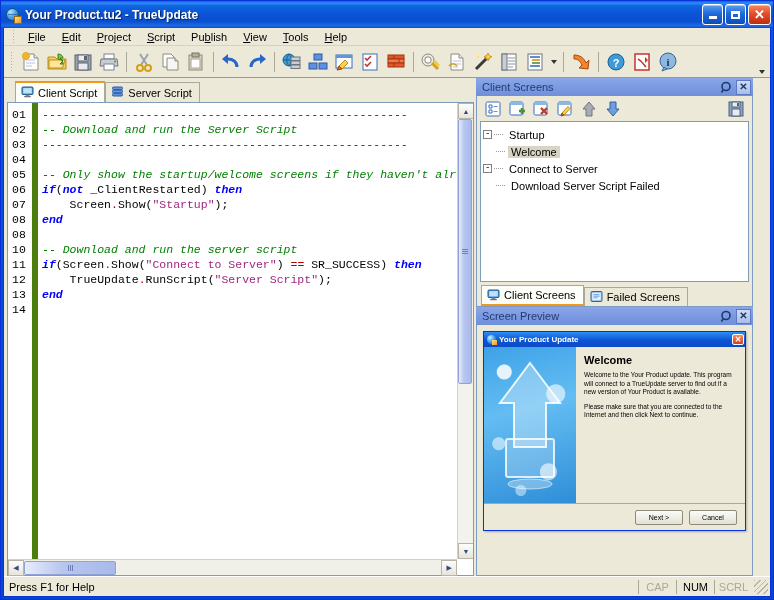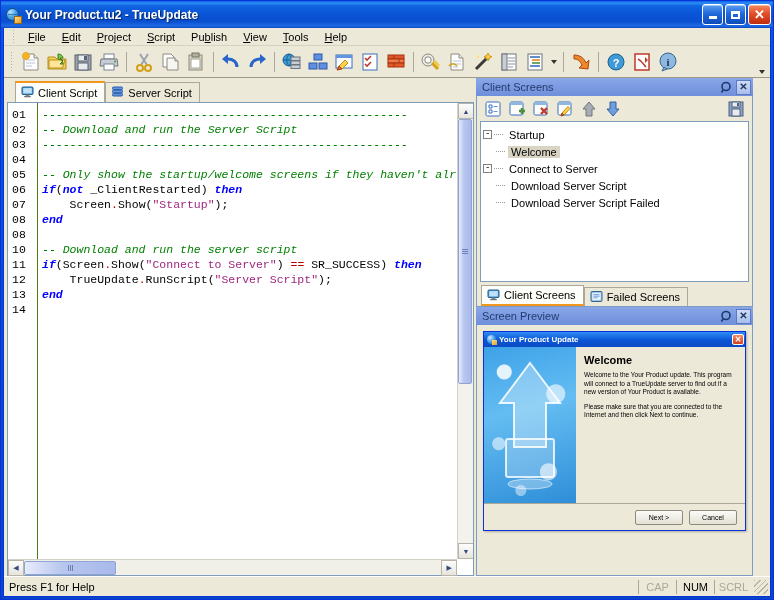--- a/index.html
+++ b/index.html
@@ -202,21 +202,21 @@
   }
   .editor-body { flex:1 1 auto; display:flex; min-height:0; position:relative; overflow:hidden; }
   .gutter {
     width: 30px; flex: 0 0 auto;
     background: #fff;
     color: #000;
     font-family: "Liberation Mono","DejaVu Sans Mono",monospace;
     font-size: 11.5px;
     text-align: left;
     padding: 4px 0 0 4px;
-    border-right: 1px solid #4d7c0f;
+    border-right: 6px solid #4d7c0f;
     line-height: 15px;
     user-select: none;
   }
   .code {
     flex: 1 1 auto;
     padding: 4px 0 0 4px;
     font-family: "Liberation Mono","DejaVu Sans Mono",monospace;
     font-size: 11.5px;
     line-height: 15px;
     white-space: pre;
@@ -841,25 +841,20 @@
                   <span class="tlabel selected">Welcome</span>
                 </div>
                 <div class="tnode">
                   <span class="tbox">-</span>
                   <span class="tdash"></span>
                   <span class="tlabel">Connect to Server</span>
                 </div>
                 <div class="tnode">
                   <span class="tindent"></span>
                   <span class="tdash"></span>
-                  <span class="tlabel">Download Server Script</span>
-                </div>
-                <div class="tnode">
-                  <span class="tindent"></span>
-                  <span class="tdash"></span>
                   <span class="tlabel">Download Server Script Failed</span>
                 </div>
               </div>
 
             <div class="stabs">
               <div class="stab active">
                 <span>
                   <svg width="13" height="13" viewBox="0 0 13 13">
                     <rect x="1" y="2" width="11" height="7.5" rx="1" fill="#4f9ad8" stroke="#1d5c8f"></rect>
                     <rect x="2.2" y="3.1" width="8.6" height="5.3" fill="#bfe2fa"></rect>

